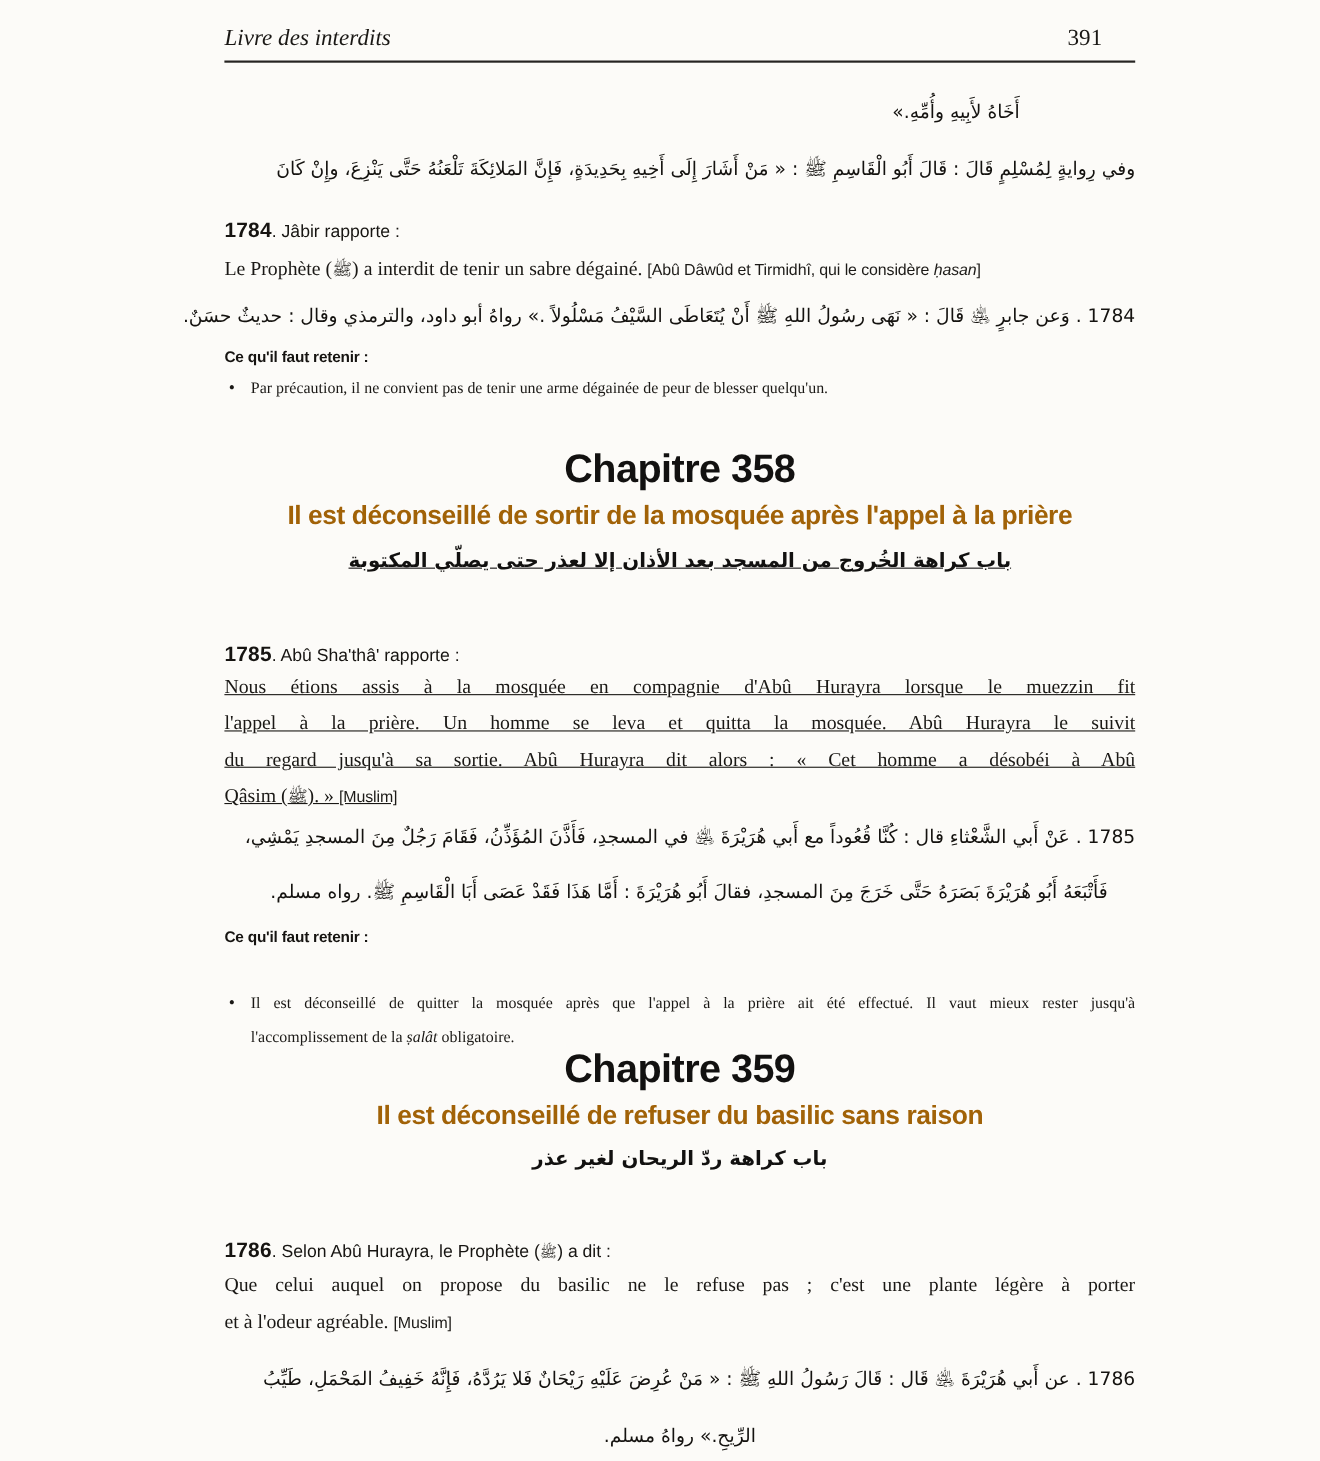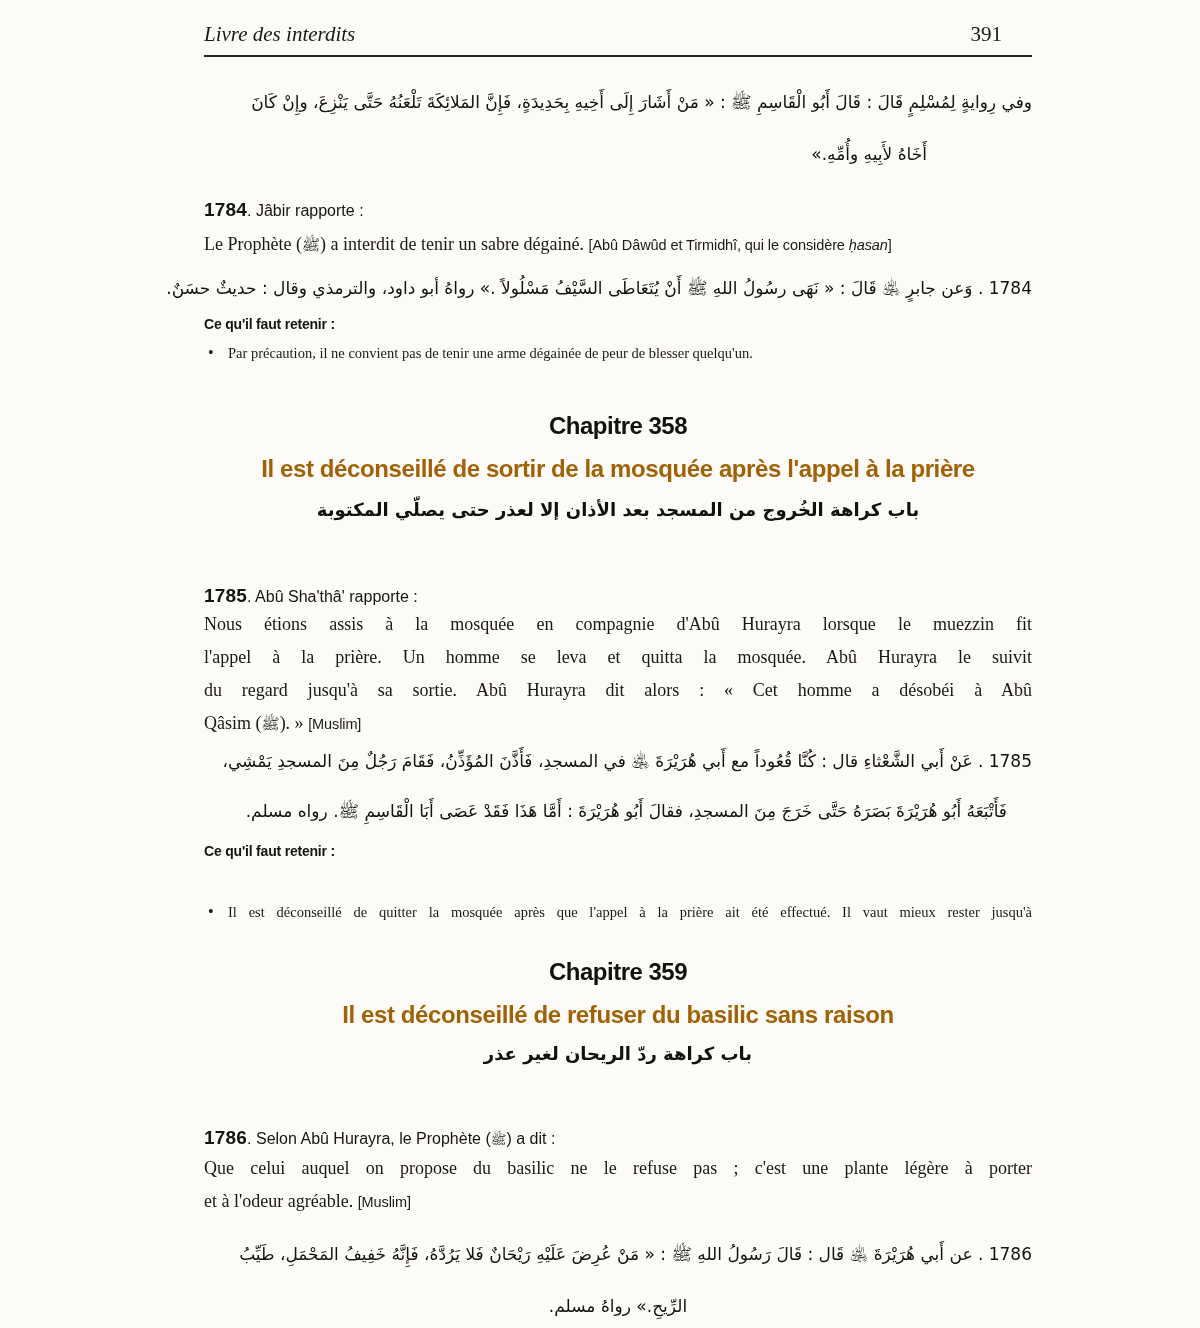--- a/index.html
+++ b/index.html
@@ -44,76 +44,79 @@
 
   .sws{font-family:"DejaVu Sans",sans-serif;font-size:15px;line-height:1;}
 
   
   .ret-label{font-family:"Liberation Sans",sans-serif;font-weight:bold;font-size:14px;letter-spacing:-.2px;line-height:22px;color:#161411;}
   .bullet-item{font-size:14.5px;line-height:31px;padding-left:24px;position:relative;}
   .bullet-item .jl{text-align:justify;text-align-last:justify;}
   .dot{position:absolute;left:4px;top:-1px;font-size:16px;}
 
   
-  .chap-label{font-family:"Liberation Sans",sans-serif;font-weight:bold;font-size:24px;line-height:40px;text-align:center;letter-spacing:-.5px;color:#121110;}
+  .chap-label{font-family:"Liberation Sans",sans-serif;font-weight:bold;font-size:36px;line-height:40px;text-align:center;letter-spacing:-.5px;color:#121110;}
   .chap-title{font-family:"Liberation Sans",sans-serif;font-weight:bold;font-size:24px;line-height:30px;text-align:center;letter-spacing:-.4px;color:#a16207;}
   .chap-ar{font-family:"DejaVu Sans",sans-serif;font-weight:bold;font-size:18px;line-height:40px;text-align:center;direction:rtl;color:#121110;}
 </style>
 </head>
 <body>
 
 <div class="abs" style="top:22px;">
   <span class="hdr-title">Livre des interdits</span>
   <span class="hdr-num">391</span>
 </div>
 <div class="abs rule" style="top:55px;"></div>
 
 <div class="abs" style="top:76px;">
+  <div class="ar-line ar-indent-r">أَخَاهُ لأَبِيهِ وأُمِّهِ.»</div>
   <div class="ar-line">وفي رِوايةٍ لِمُسْلِمٍ قَالَ : قَالَ أَبُو الْقَاسِمِ ﷺ : « مَنْ أَشَارَ إِلَى أَخِيهِ بِحَدِيدَةٍ، فَإِنَّ المَلائِكَةَ تَلْعَنُهُ حَتَّى يَنْزِعَ، وإِنْ كَانَ</div>
-  <div class="ar-line ar-indent-r">أَخَاهُ لأَبِيهِ وأُمِّهِ.»</div>
 </div>
 
 <div class="abs h-head" style="top:198px;">
   <span class="h-num">1784</span><span>. Jâbir rapporte :</span>
 </div>
 <div class="abs fr nowrap" style="top:228px;">
   <span>Le Prophète (</span><span class="sws">ﷺ</span><span>) a interdit de tenir un sabre dégainé. </span><span class="src"><span>[Abû Dâwûd et Tirmidhî, qui le considère </span><span class="it">ḥasan</span><span>]</span></span>
 </div>
 <div class="abs" style="top:262px;">
   <div class="ar-line">1784 . وَعن جابرٍ ﵁ قَالَ : « نَهَى رسُولُ اللهِ ﷺ أَنْ يُتَعَاطَى السَّيْفُ مَسْلُولاً .» رواهُ أبو داود، والترمذي وقال : حديثٌ حسَنٌ.</div>
 </div>
 <div class="abs ret-label" style="top:313px;">Ce qu'il faut retenir :</div>
 <div class="abs fr bullet-item" style="top:338px;">
   <span class="dot">•</span>
   <span>Par précaution, il ne convient pas de tenir une arme dégainée de peur de blesser quelqu'un.</span>
 </div>
 
 <div class="abs chap-label" style="top:406px;">Chapitre 358</div>
 <div class="abs chap-title" style="top:454px;">Il est déconseillé de sortir de la mosquée après l'appel à la prière</div>
-<div class="abs chap-ar" style="top:490px;">باب كراهة الخُروج من المسجد بعد الأذان إلا لعذر حتى يصلّي المكتوبة</div>
+<div class="abs chap-ar" style="top:490px;text-decoration:underline;">باب كراهة الخُروج من المسجد بعد الأذان إلا لعذر حتى يصلّي المكتوبة</div>
 
 <div class="abs h-head" style="top:584px;">
   <span class="h-num">1785</span><span>. Abû Sha'thâ' rapporte :</span>
 </div>
-<div class="abs fr" style="top:608px;">
+<div class="abs fr" style="top:608px;text-decoration:underline;">
   <div class="jline">Nous étions assis à la mosquée en compagnie d'Abû Hurayra lorsque le muezzin fit</div>
   <div class="jline">l'appel à la prière. Un homme se leva et quitta la mosquée. Abû Hurayra le suivit</div>
   <div class="jline">du regard jusqu'à sa sortie. Abû Hurayra dit alors : « Cet homme a désobéi à Abû</div>
   <div class="lastline">
     <span>Qâsim (</span><span class="sws">ﷺ</span><span>). » </span><span class="src">[Muslim]</span>
   </div>
 </div>
 <div class="abs" style="top:736px;">
   <div class="ar-line" style="line-height:50px;height:50px;">1785 . عَنْ أَبي الشَّعْثاءِ قال : كُنَّا قُعُوداً مع أَبي هُرَيْرَةَ ﵁ في المسجدِ، فَأَذَّنَ المُؤَذِّنُ، فَقَامَ رَجُلٌ مِنَ المسجدِ يَمْشِي،</div>
   <div class="ar-line ar-indent-sm" style="line-height:50px;height:50px;">فَأَتْبَعَهُ أَبُو هُرَيْرَةَ بَصَرَهُ حَتَّى خَرَجَ مِنَ المسجدِ، فقالَ أَبُو هُرَيْرَةَ : أَمَّا هَذَا فَقَدْ عَصَى أَبَا الْقَاسِمِ ﷺ. رواه مسلم.</div>
 </div>
 <div class="abs ret-label" style="top:840px;">Ce qu'il faut retenir :</div>
 <div class="abs fr bullet-item" style="top:866px;">
   <span class="dot">•</span>
   <div class="jl">Il est déconseillé de quitter la mosquée après que l'appel à la prière ait été effectué. Il vaut mieux rester jusqu'à</div>
+  <div>
+    <span>l'accomplissement de la </span><span class="it">ṣalât</span><span> obligatoire.</span>
+  </div>
 </div>
 
 <div class="abs chap-label" style="top:952px;">Chapitre 359</div>
 <div class="abs chap-title" style="top:1000px;">Il est déconseillé de refuser du basilic sans raison</div>
 <div class="abs chap-ar" style="top:1034px;">باب كراهة ردّ الريحان لغير عذر</div>
 
 <div class="abs h-head" style="top:1126px;">
   <span class="h-num">1786</span><span>. Selon Abû Hurayra, le Prophète (</span><span class="sws" style="font-size:13px;">ﷺ</span><span>) a dit :</span>
 </div>
 <div class="abs fr" style="top:1152px;">

